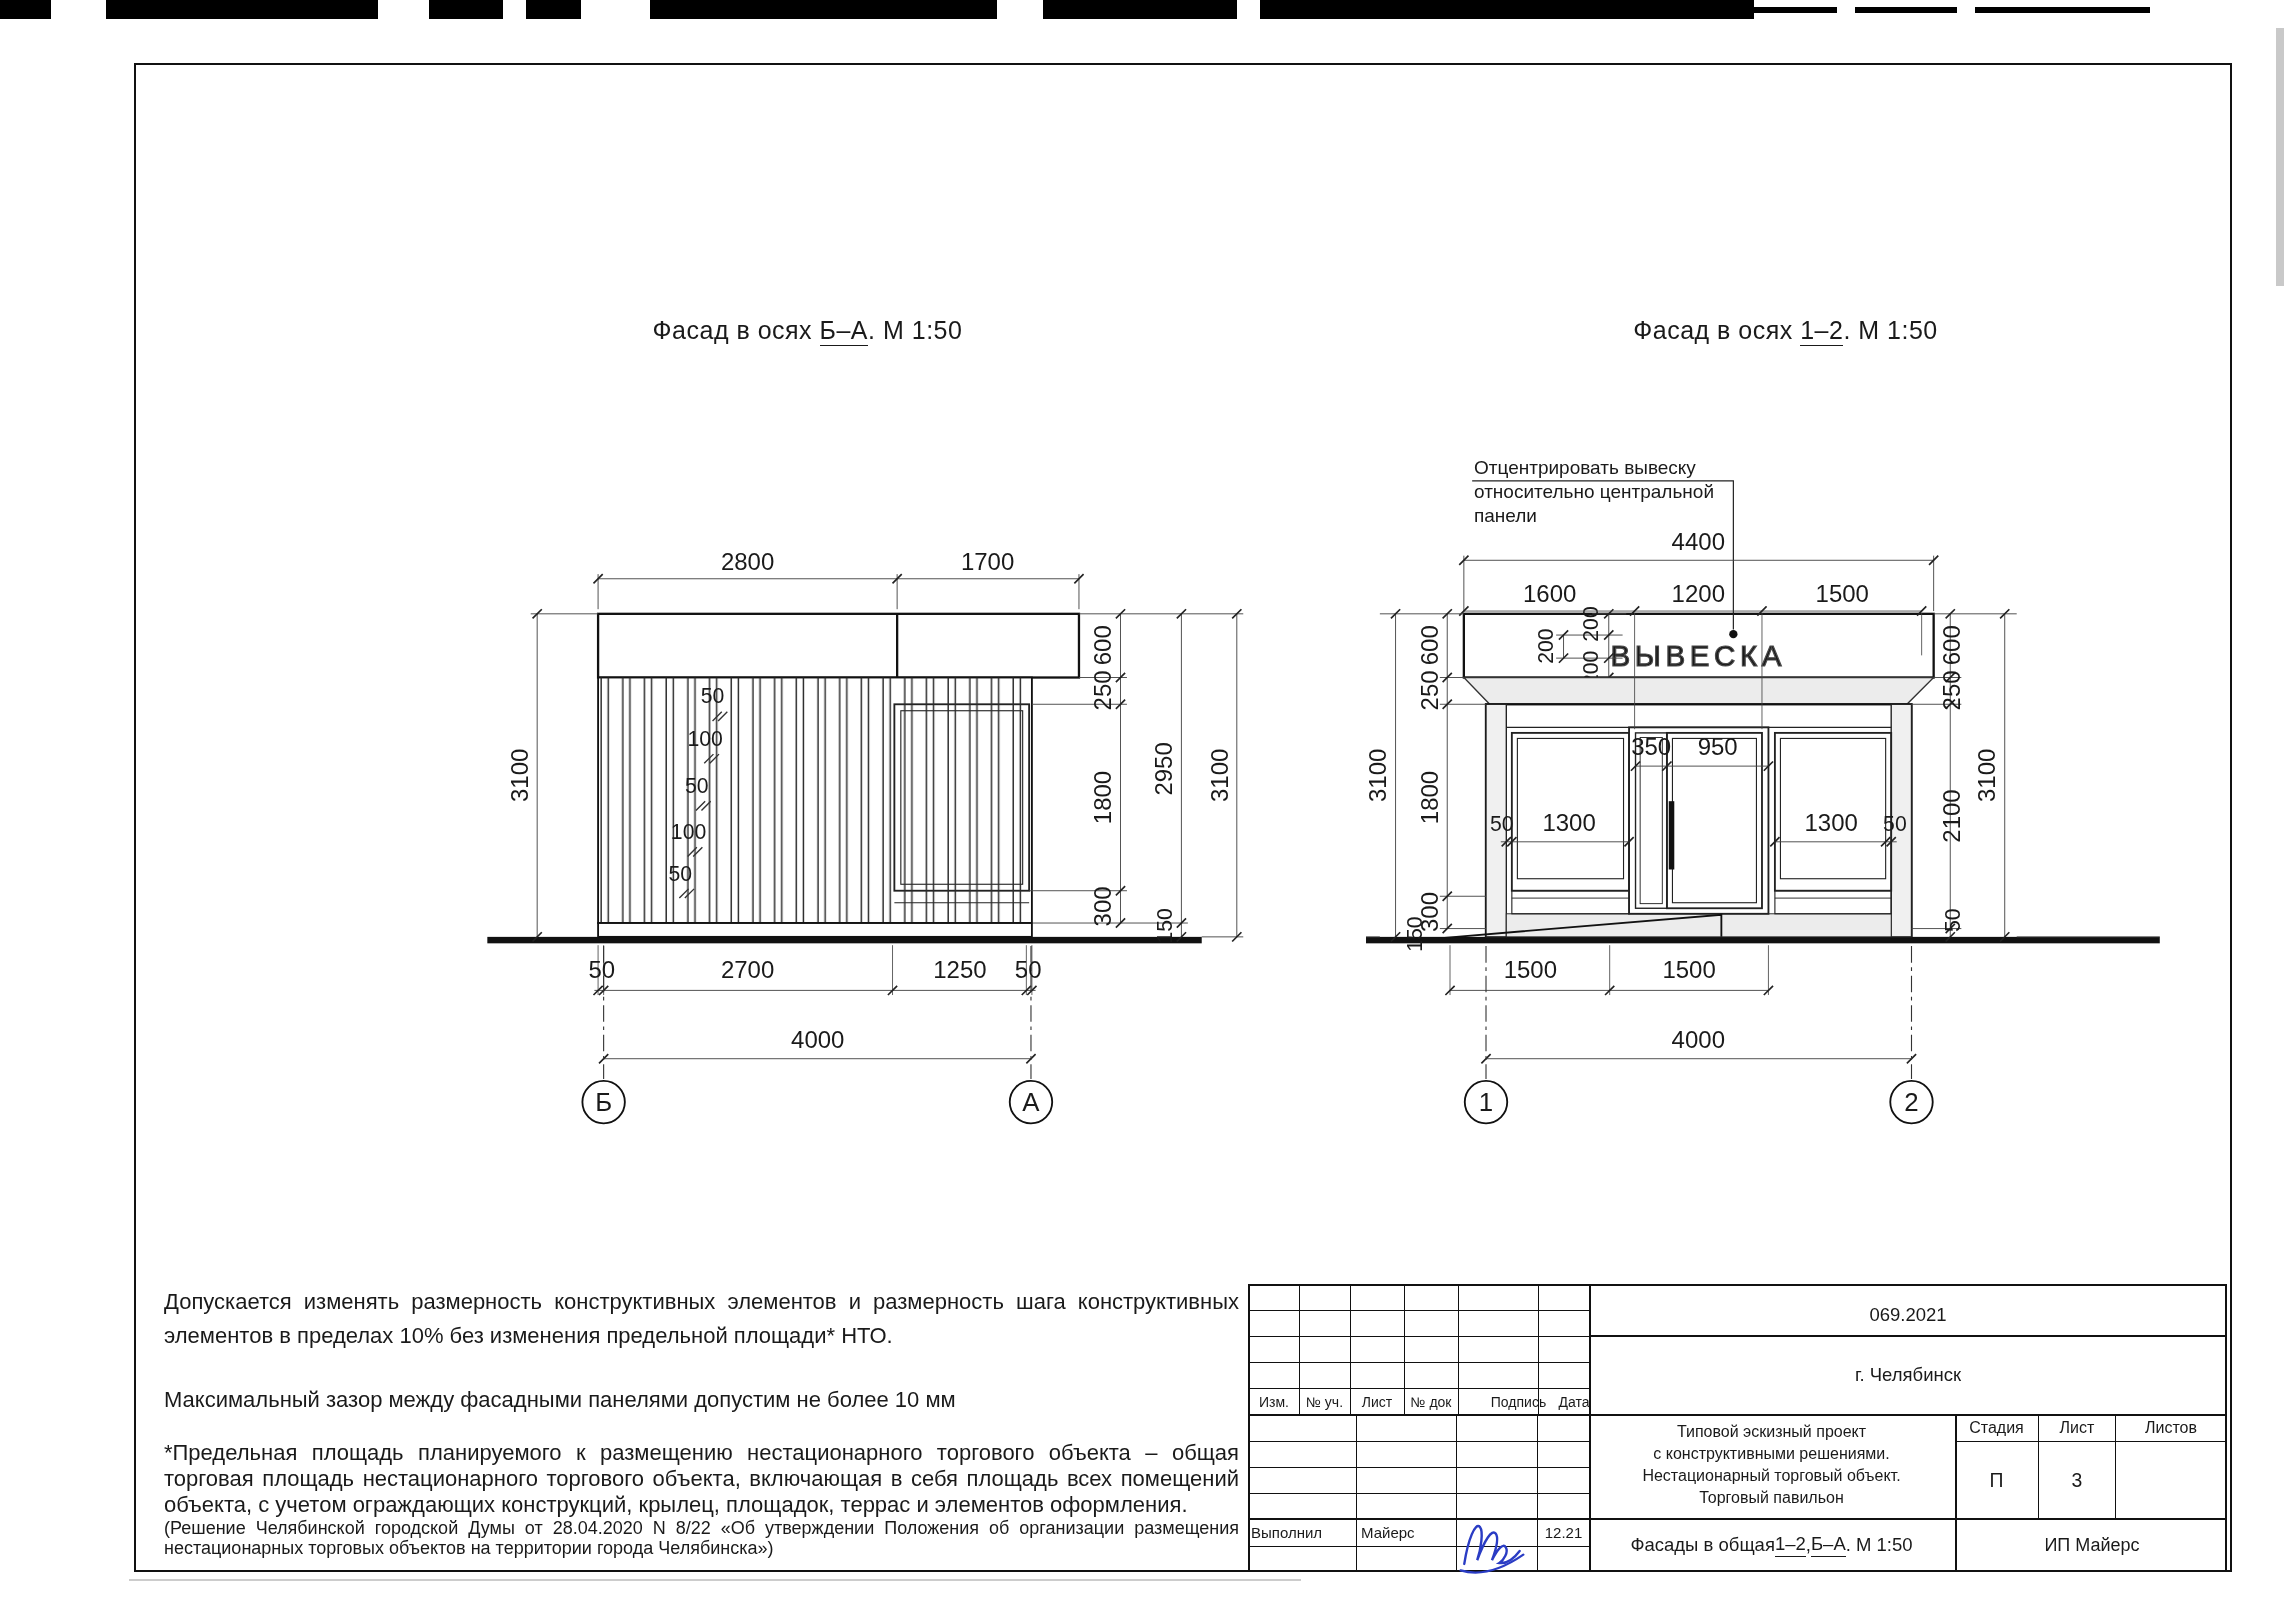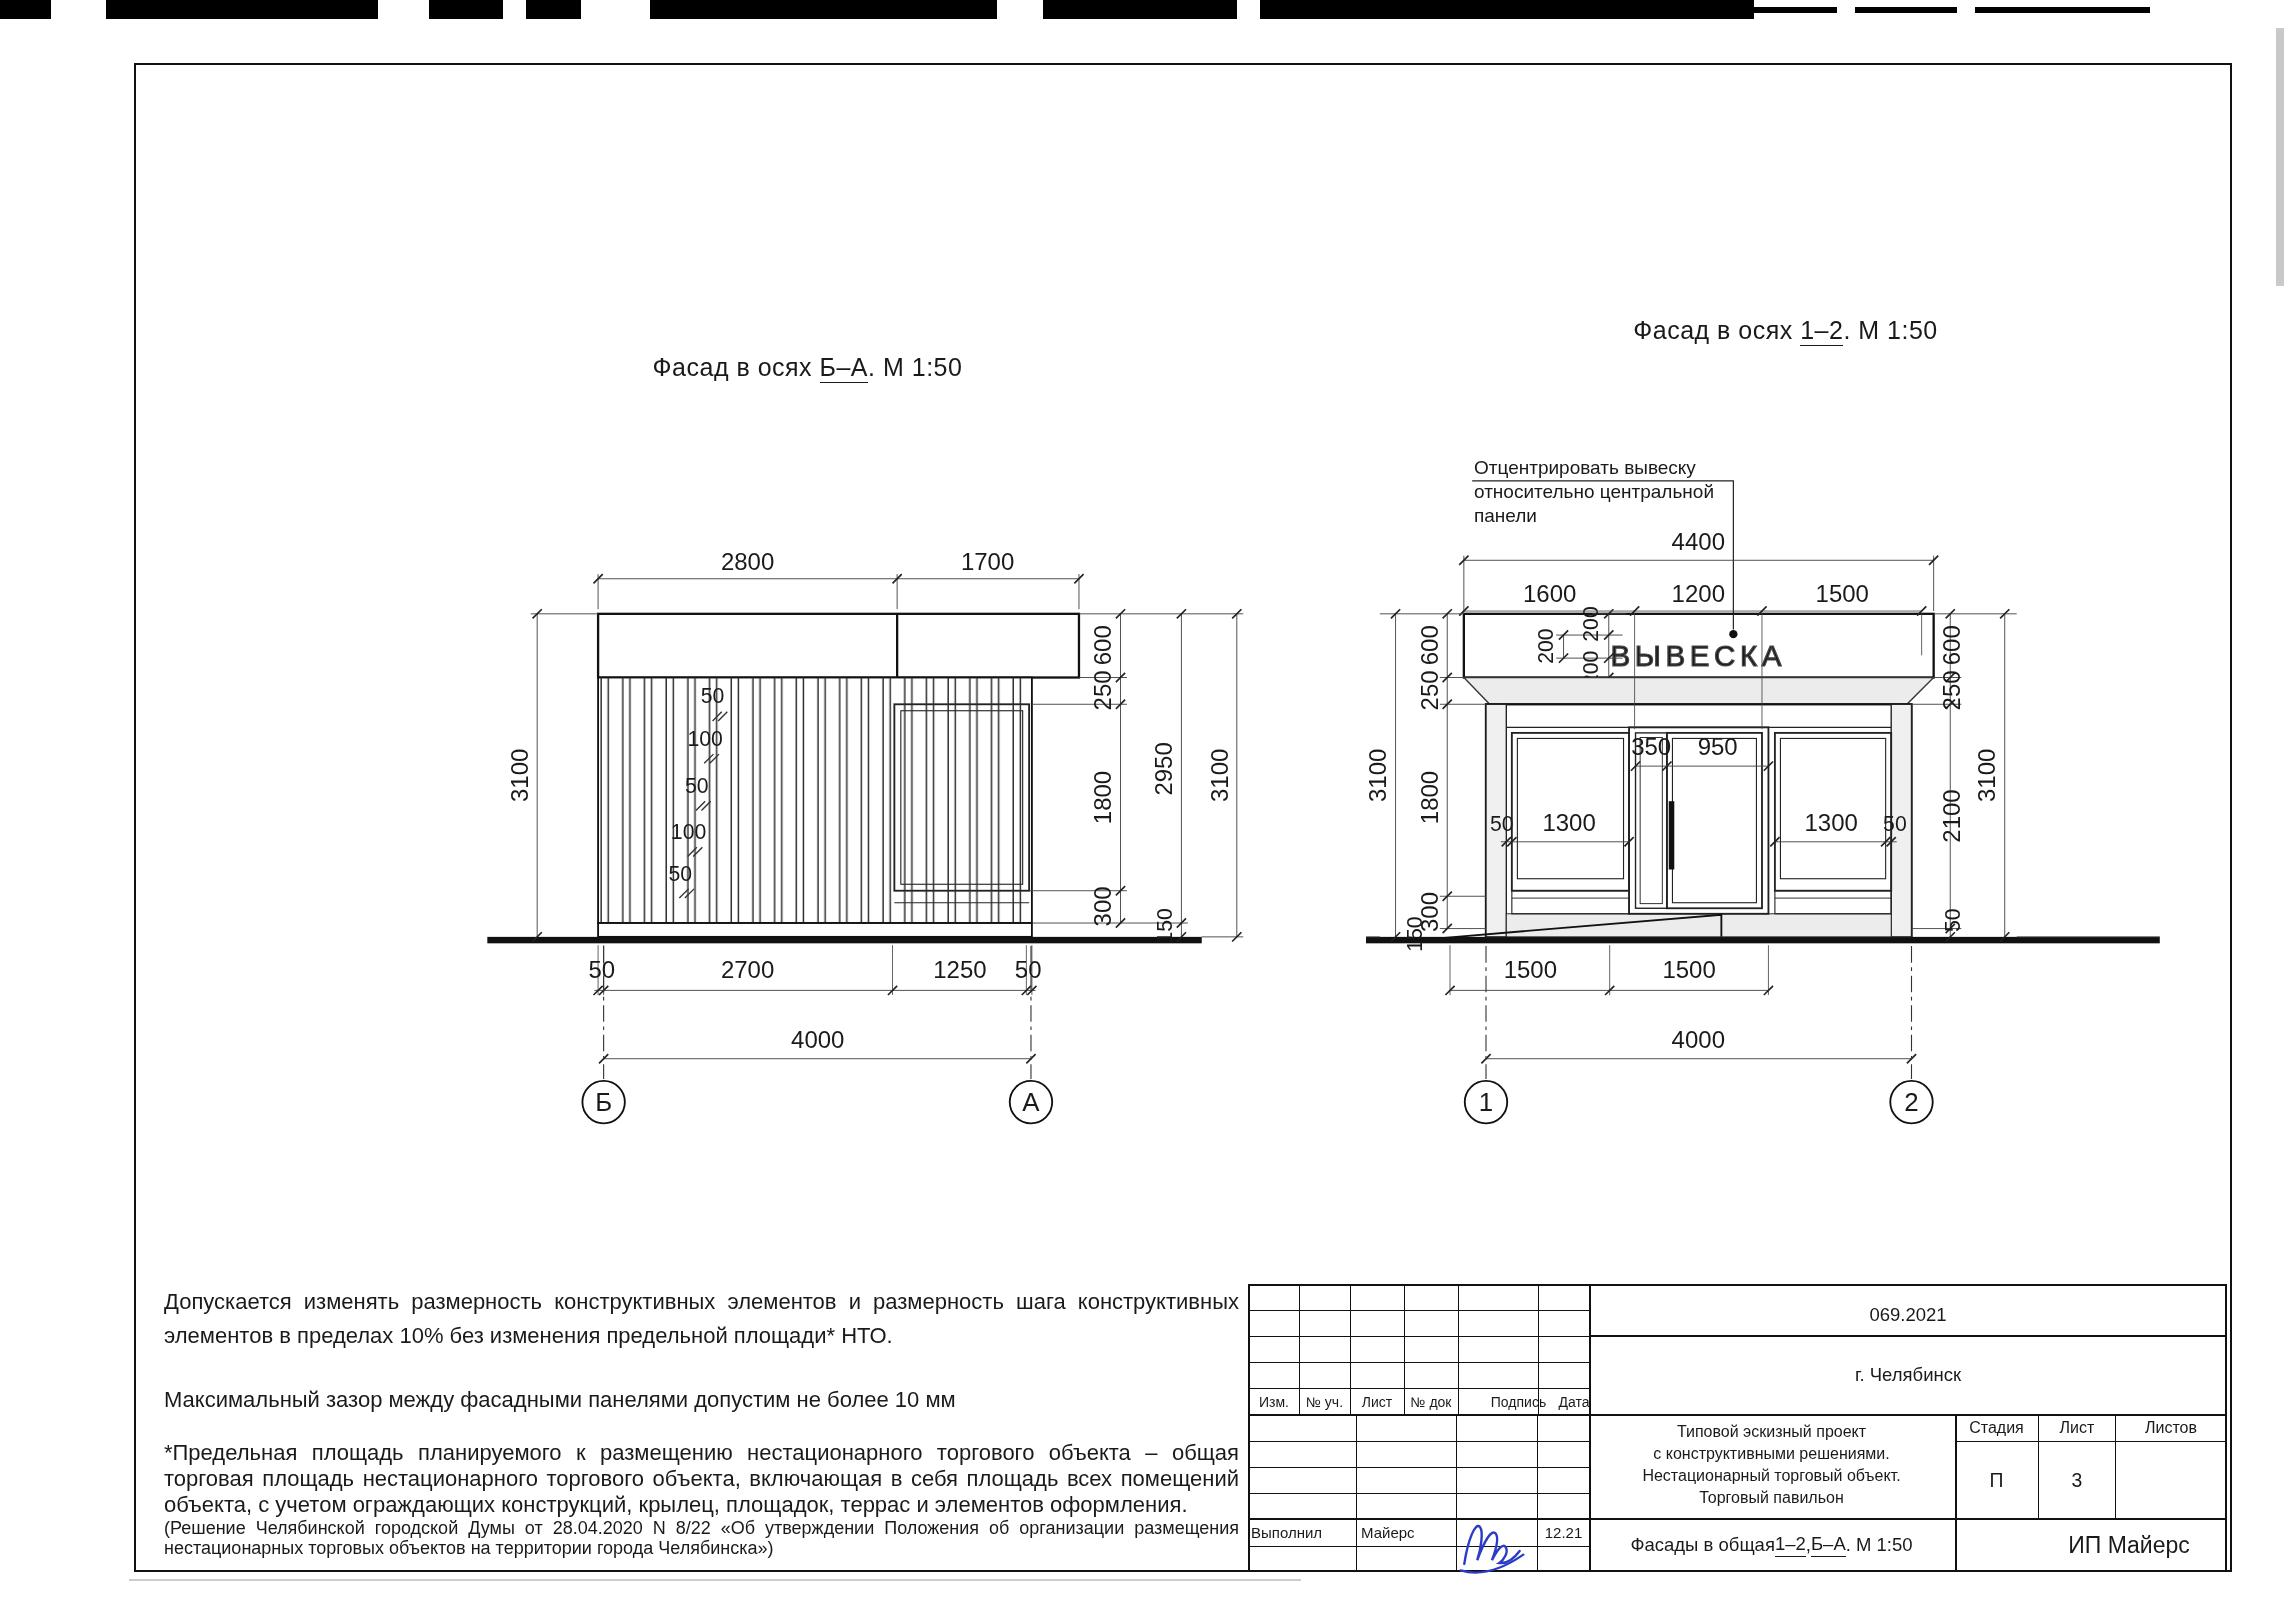--- a/index.html
+++ b/index.html
@@ -34,21 +34,21 @@
 <div class="gap" style="left:997px;top:0;width:46px;height:18.5px;"></div>
 <div class="gap" style="left:1237px;top:0;width:23px;height:18.5px;"></div>
 <div class="scan" style="left:1754px;top:7.4px;width:83px;height:5.5px;"></div>
 <div class="scan" style="left:1855px;top:7.4px;width:102px;height:5.5px;"></div>
 <div class="scan" style="left:1975px;top:7.4px;width:175px;height:5.5px;"></div>
 <div class="abs" style="left:2276px;top:28px;width:8.3px;height:258px;background:#c9c9c9;"></div>
 <div class="abs" style="left:129px;top:1579px;width:1172px;height:1.8px;background:#cccccc;"></div>
 
 <div class="abs" style="left:134px;top:63px;width:2098px;height:1509px;border:2.8px solid #111;box-sizing:border-box;"></div>
 
-<div class="view-title" style="left:517px;top:316px;width:581px;margin-top:37px;">
+<div class="view-title" style="left:517px;top:316px;width:581px;">
   <span>Фасад в осях </span><span class="u">Б–А</span><span>. М 1:50</span>
 </div>
 <div class="view-title" style="left:1495px;top:316px;width:581px;">
   <span>Фасад в осях </span><span class="u">1–2</span><span>. М 1:50</span>
 </div>
 
 <div class="annot" style="left:1474px;top:456px;">
   <div>Отцентрировать вывеску</div>
   <div>относительно центральной</div>
   <div>панели</div>
@@ -315,21 +315,21 @@
 <div class="tb-text" style="left:2038px;top:1441px;width:78px;height:78px;font-size:19.4px;">3</div>
 <div class="tb-text" style="left:2115px;top:1441px;width:112px;height:78px;font-size:19.4px;"></div>
 
 <div class="tb-text" style="left:1589px;top:1518px;width:365px;height:54px;font-size:18.5px;">
   <span>Фасады в общая </span>
     <span class="u">1–2</span>
     <span>, </span>
     <span class="u">Б–А</span>
     <span>. М 1:50</span>
 </div>
-<div class="tb-text" style="left:1957px;top:1518px;width:270px;height:54px;font-size:23px;margin-left:37px;">ИП Майерс</div>
+<div class="tb-text" style="left:1957px;top:1518px;width:270px;height:54px;font-size:18px;">ИП Майерс</div>
 
 <div class="tb-text tb-left" style="left:1251px;top:1519px;width:103px;height:27px;font-size:15px;">Выполнил</div>
 <div class="tb-text tb-left" style="left:1361px;top:1519px;width:92px;height:27px;font-size:15px;">Майерс</div>
 <div class="tb-text" style="left:1537px;top:1519px;width:53px;height:27px;font-size:15px;">12.21</div>
 
 <svg class="abs" style="left:1455px;top:1503px;" width="85" height="72" viewBox="0 0 92 78">
   <path d="M10 66 C14 40 22 20 27 26 C31 31 28 50 24 62 C32 40 40 28 44 33 C48 38 43 54 40 62 C46 50 52 43 55 48 C58 53 53 62 48 65 C56 66 64 60 70 52" stroke="#2a3cc4" stroke-width="2.6" fill="none" stroke-linecap="round"></path>
   <path d="M6 73 C26 79 48 74 74 56" stroke="#2a3cc4" stroke-width="2.4" fill="none" stroke-linecap="round"></path>
 </svg>
 

